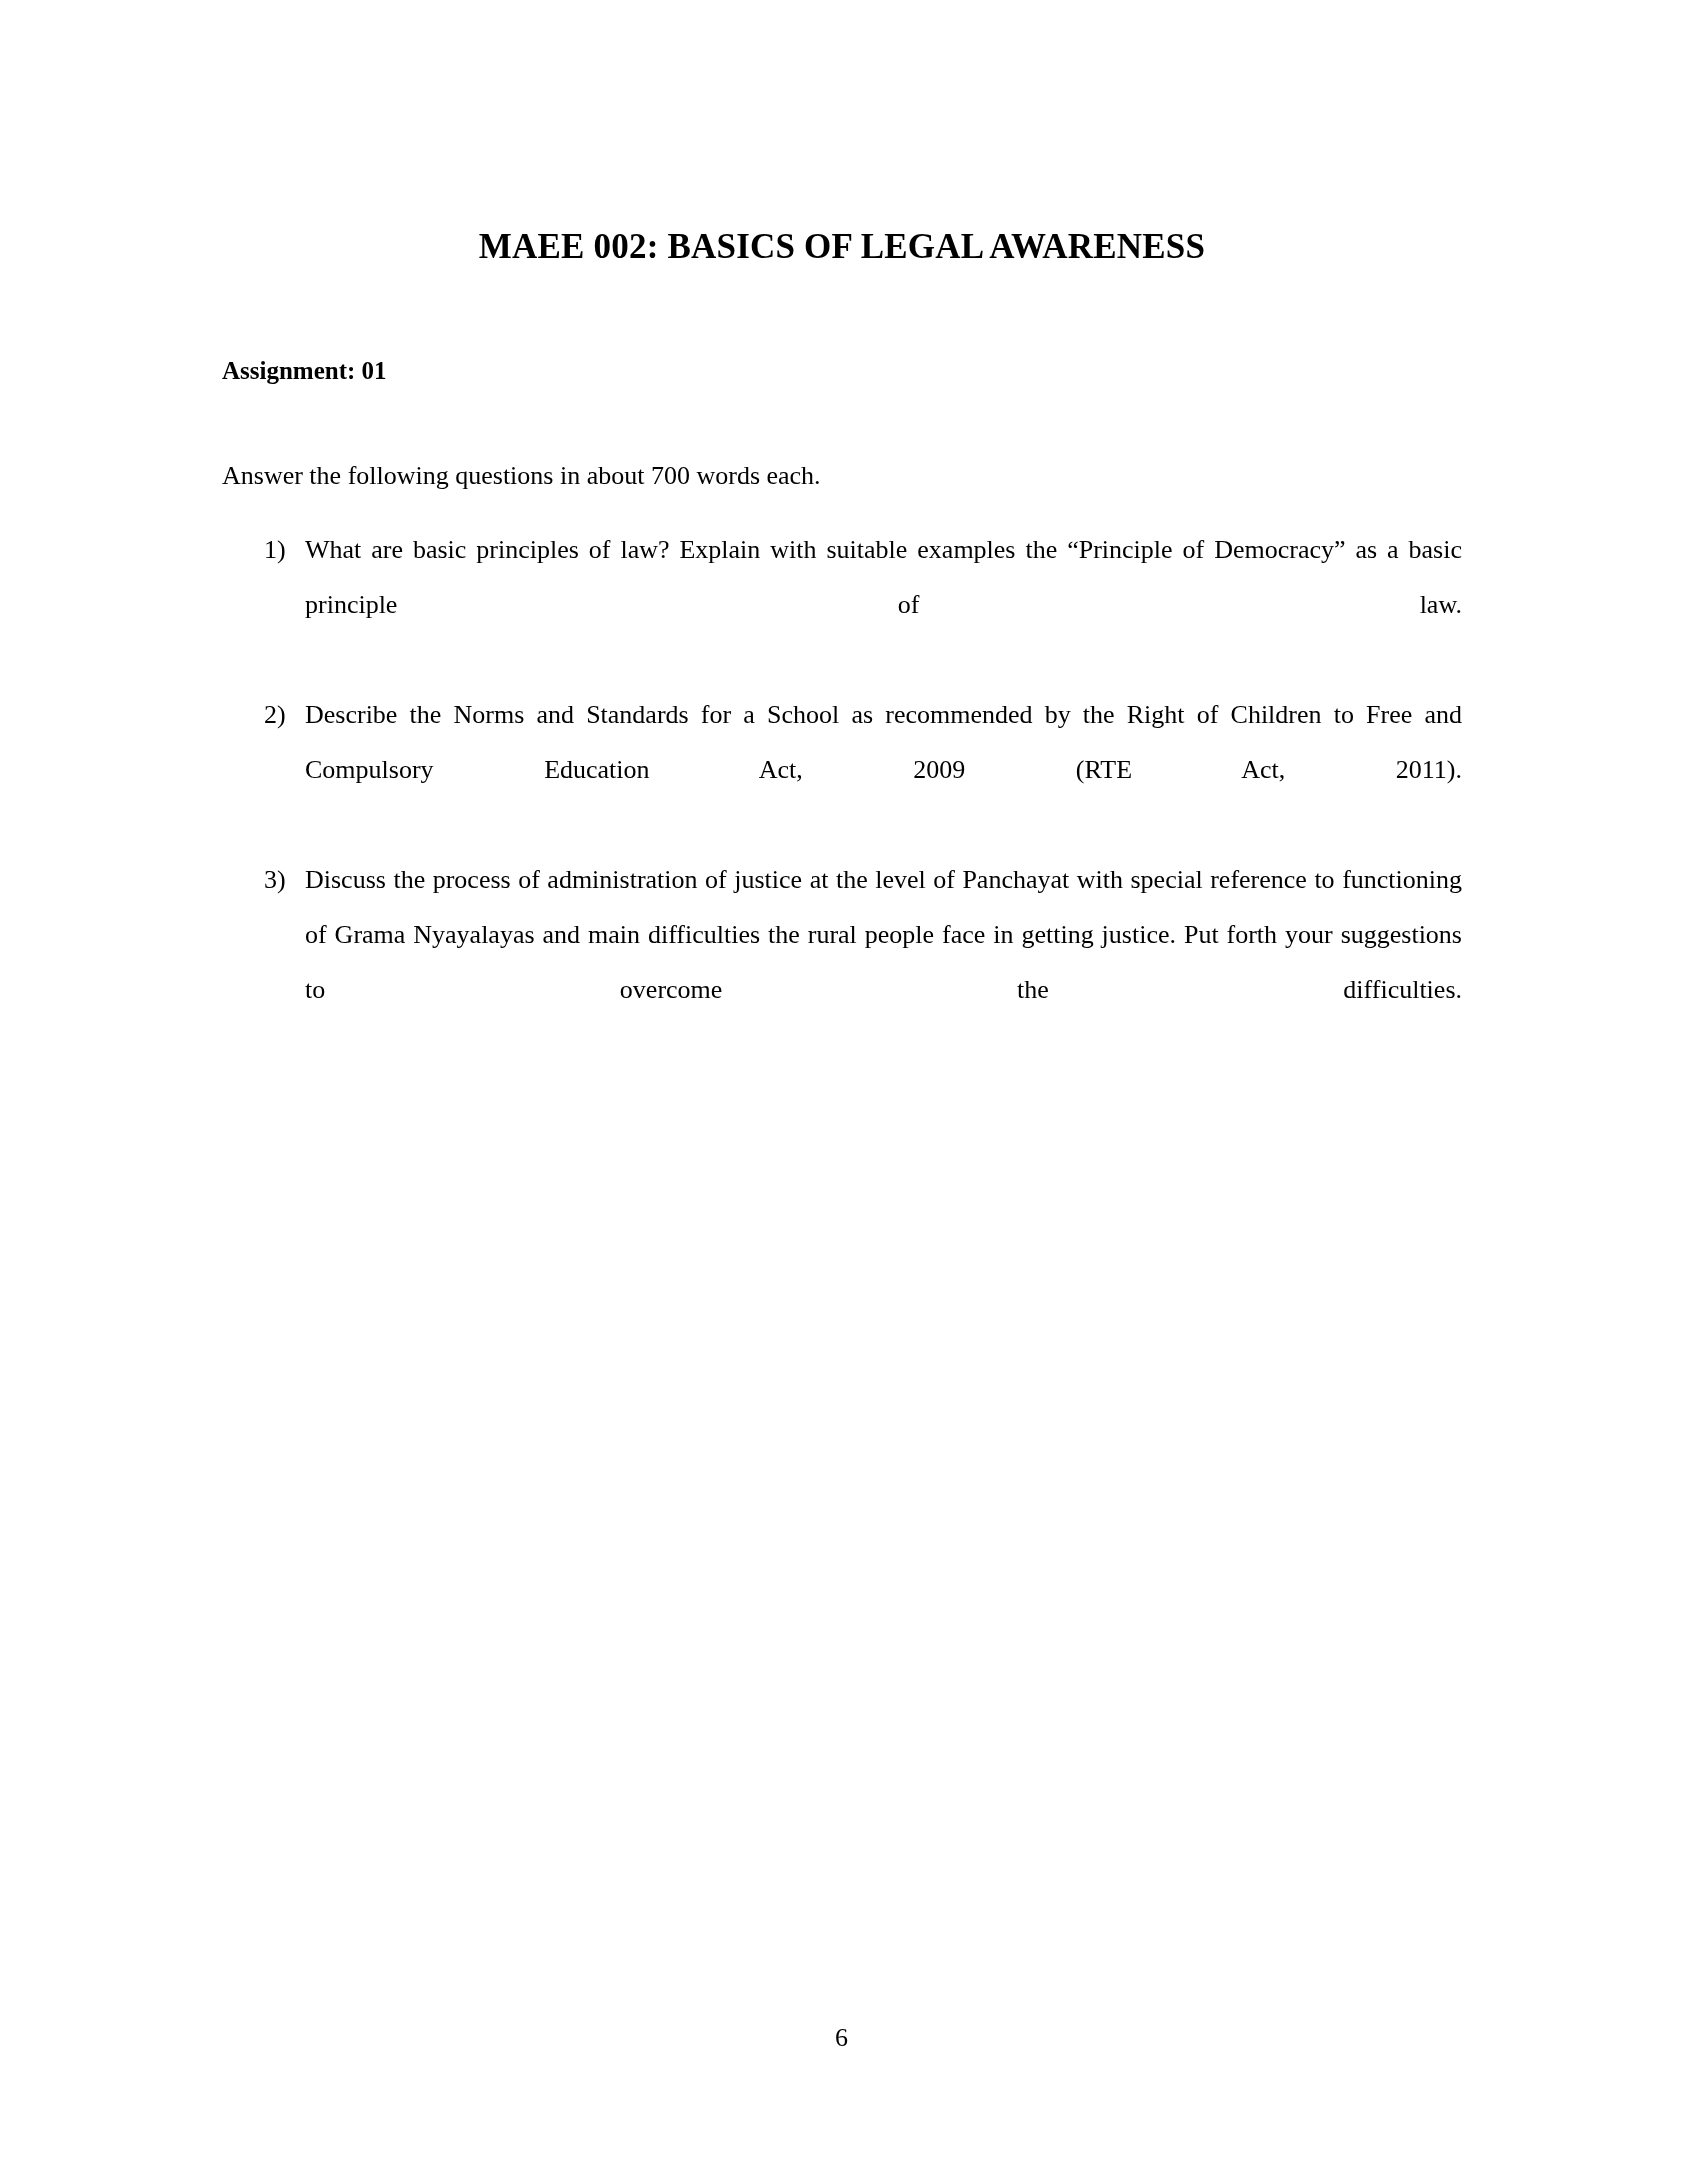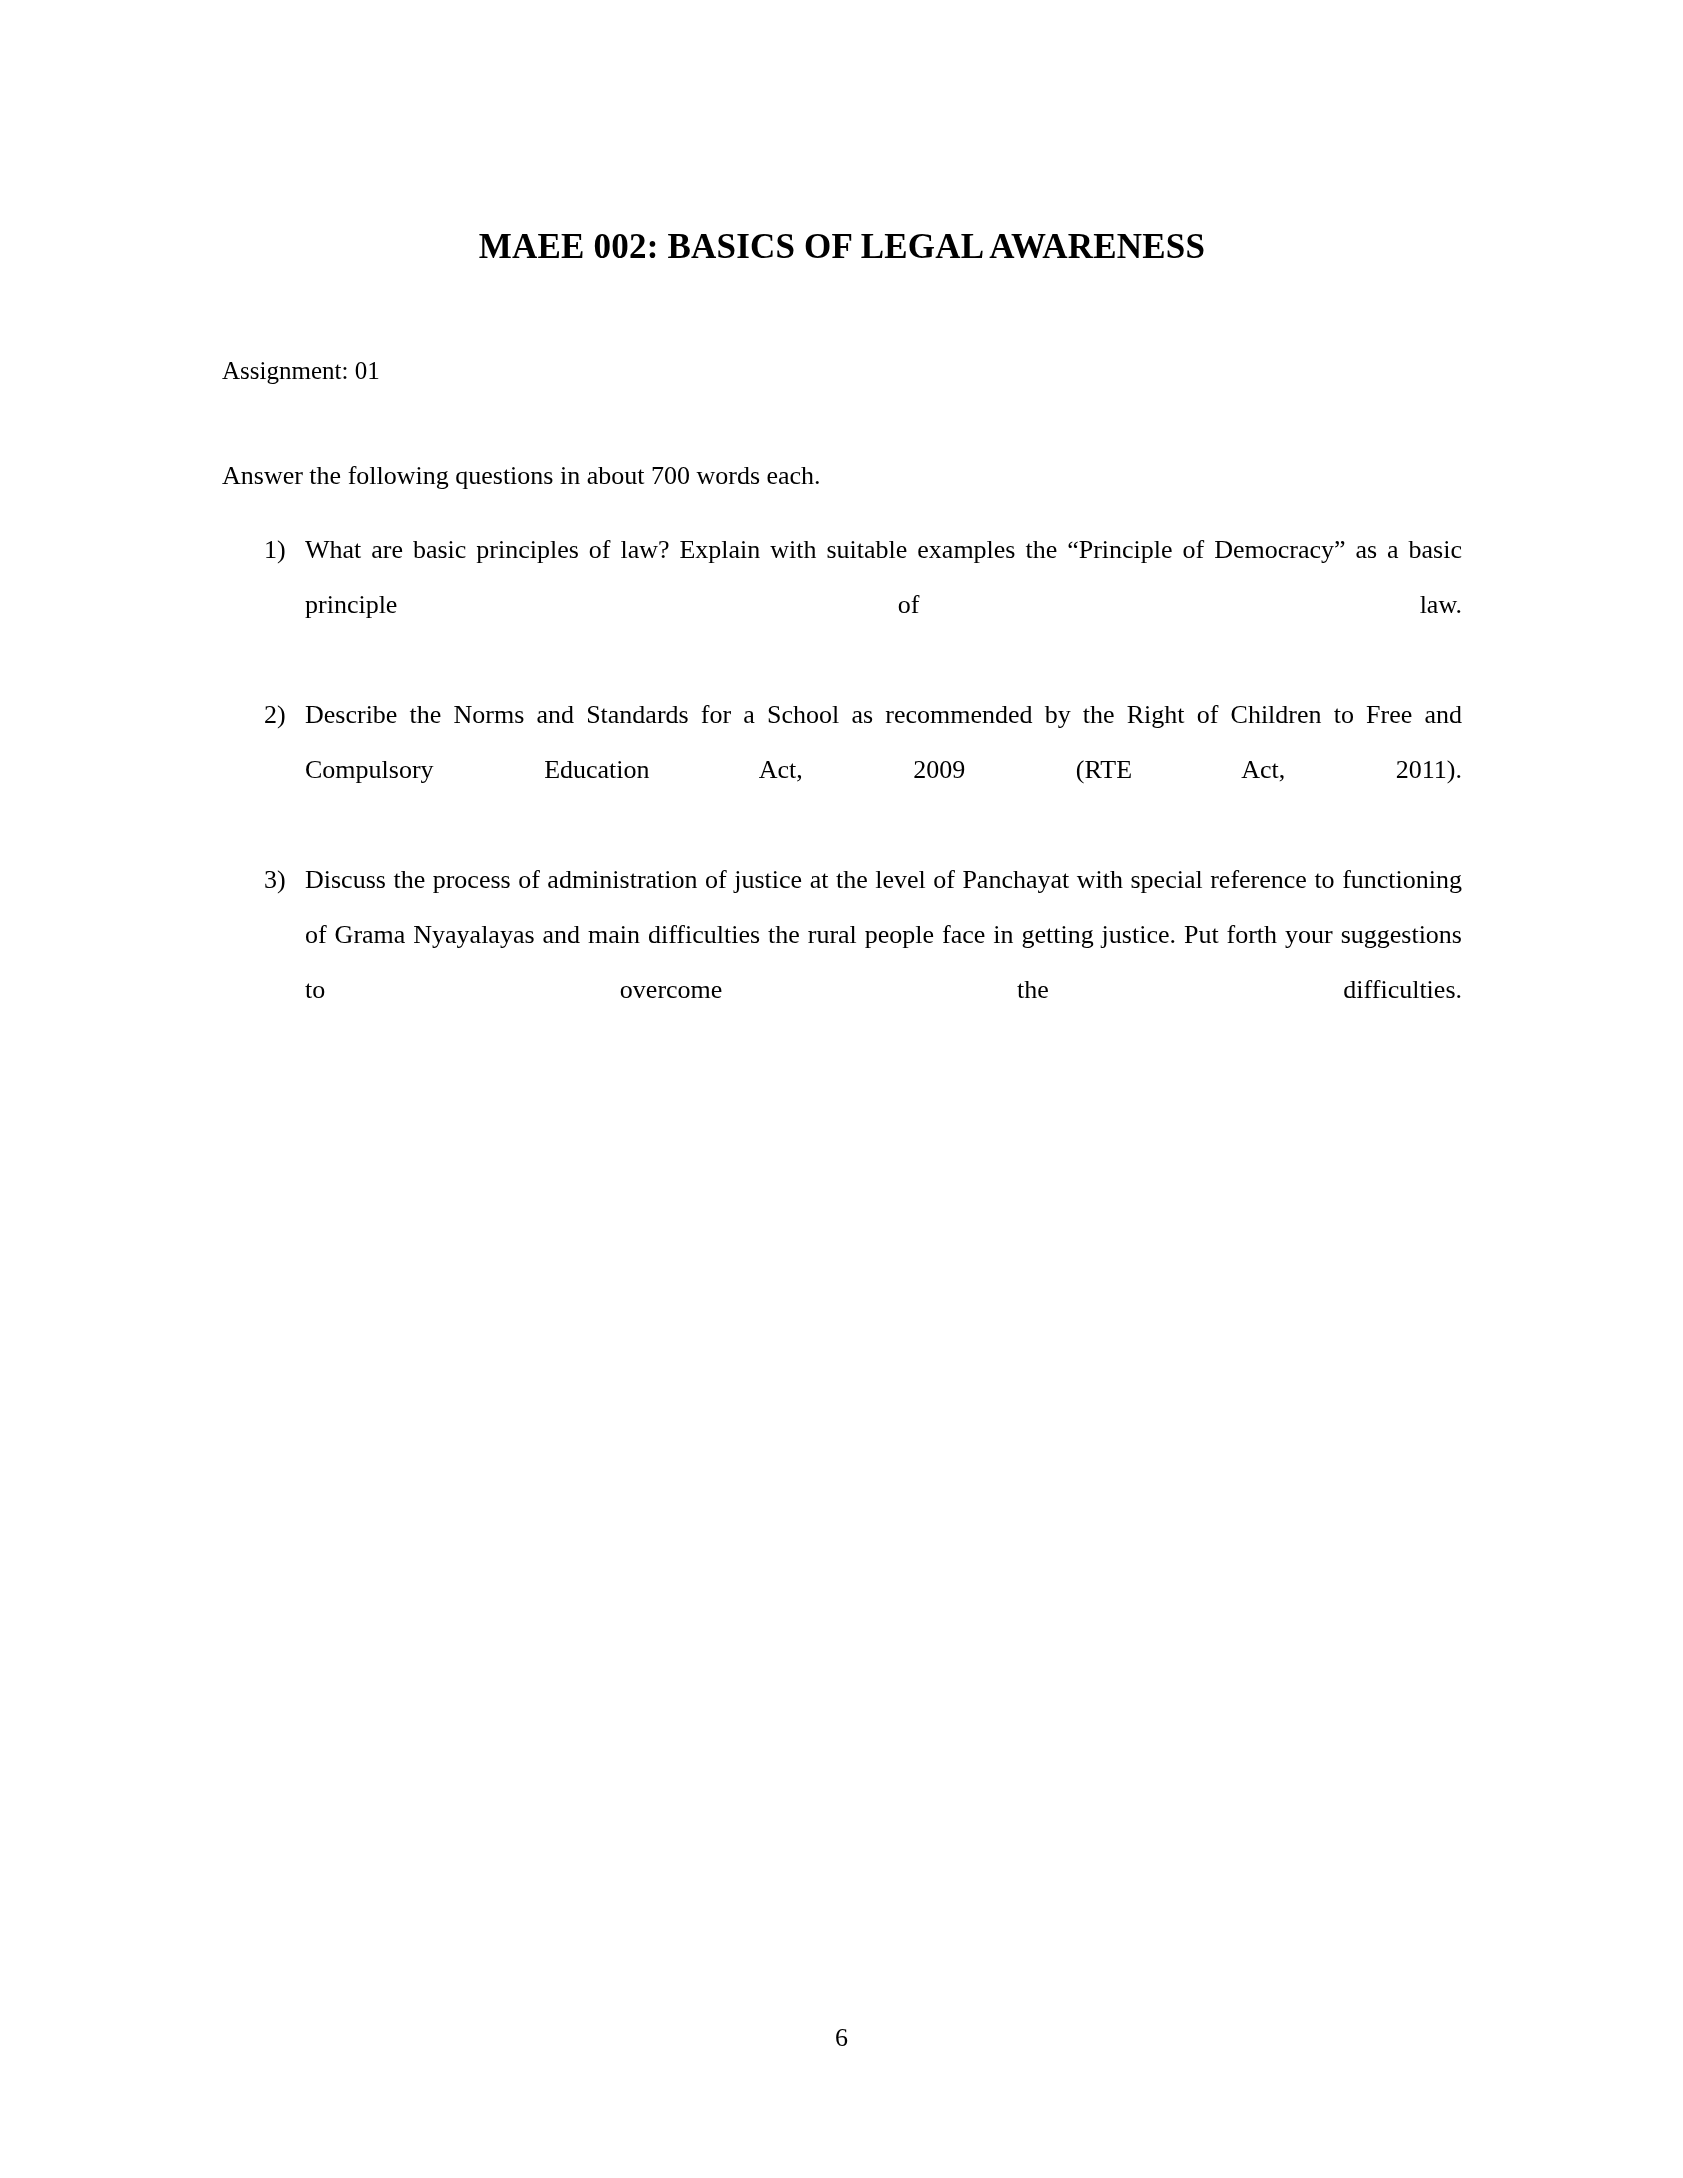--- a/index.html
+++ b/index.html
@@ -34,21 +34,21 @@
     font-weight: bold;
     letter-spacing: 0.2px;
     line-height: 1.2;
     white-space: nowrap;
   }
   .assignment-line {
     position: absolute;
     left: 222px;
     top: 355px;
     font-size: 25px;
-    font-weight: normal;
+    font-weight: bold;
     line-height: 1.3;
   }
   .instruction-line {
     position: absolute;
     left: 222px;
     top: 459px;
     font-size: 26px;
     line-height: 1.3;
     white-space: nowrap;
   }

